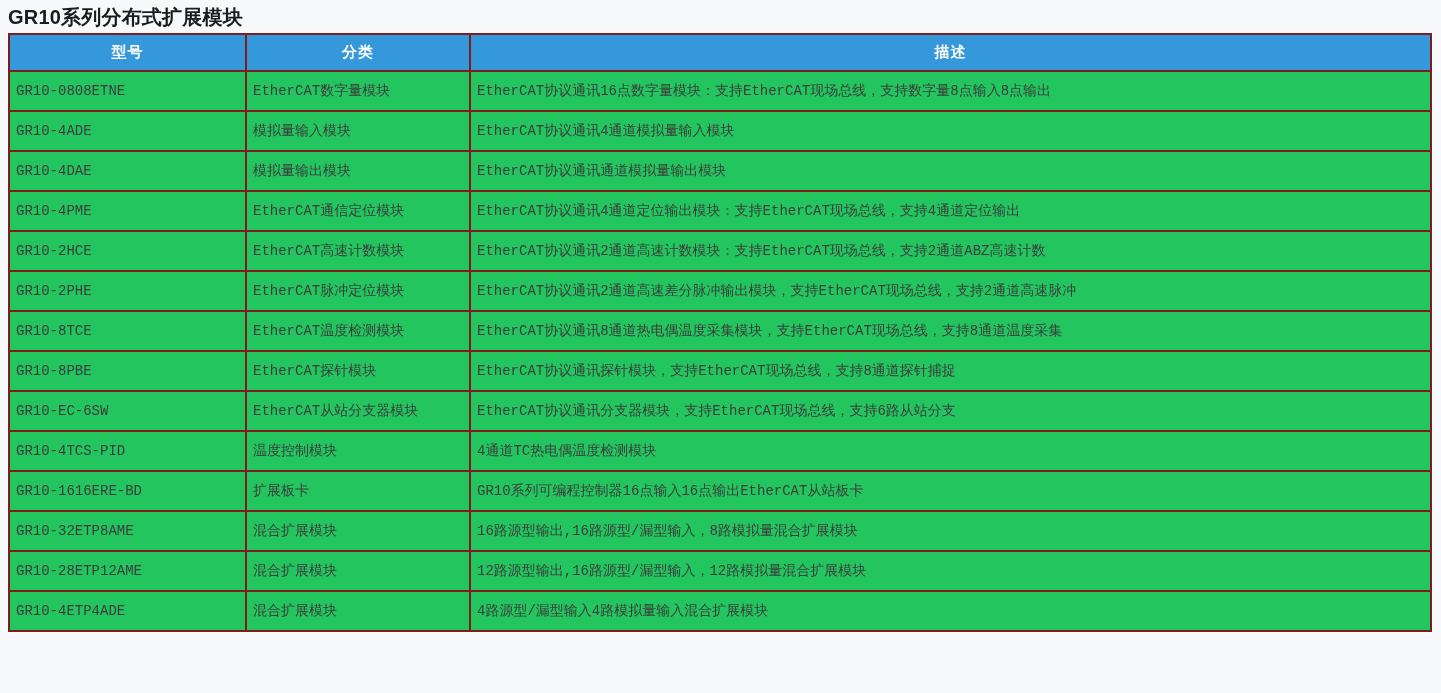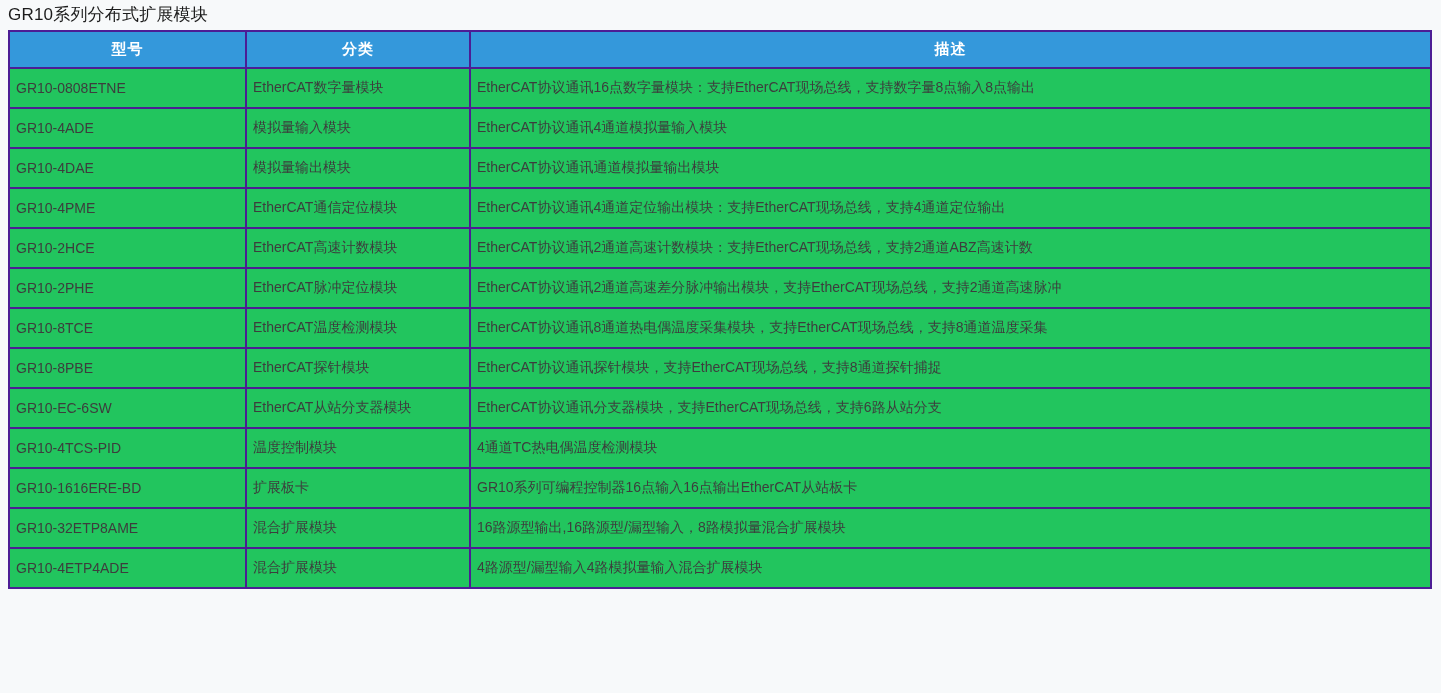--- a/index.html
+++ b/index.html
@@ -9,36 +9,37 @@
     background: #f7f9fa;
     font-family: "Liberation Sans", "DejaVu Sans", sans-serif;
     overflow: hidden;
   }
   .page {
     width: 1441px;
     height: 693px;
     padding: 6px 9px 0 8px;
   }
   .title {
-    font-size: 17px;
-    font-weight: normal;
+    font-size: 20px;
+    font-weight: bold;
     color: #1b1b1b;
     letter-spacing: 0.2px;
     margin-bottom: 5px;
     line-height: 1.1;
   }
   table.modules-table {
     width: 1424px;
     border-collapse: collapse;
     table-layout: fixed;
   }
   .modules-table th,
   .modules-table td {
-    border: 2px solid #4c1d95;
+    border: 2px solid #7f1d1d;
     vertical-align: middle;
+    font-family: Liberation Mono, monospace;
   }
   .modules-table th {
     background: #3498db;
     color: #ffffff;
     font-size: 15px;
     font-weight: bold;
     height: 37px;
     letter-spacing: 1px;
   }
   .modules-table td {
@@ -125,19 +126,24 @@
           <td>GR10-1616ERE-BD</td>
           <td>扩展板卡</td>
           <td>GR10系列可编程控制器16点输入16点输出EtherCAT从站板卡</td>
         </tr>
         <tr>
           <td>GR10-32ETP8AME</td>
           <td>混合扩展模块</td>
           <td>16路源型输出,16路源型/漏型输入，8路模拟量混合扩展模块</td>
         </tr>
         <tr>
+          <td>GR10-28ETP12AME</td>
+          <td>混合扩展模块</td>
+          <td>12路源型输出,16路源型/漏型输入，12路模拟量混合扩展模块</td>
+        </tr>
+        <tr>
           <td>GR10-4ETP4ADE</td>
           <td>混合扩展模块</td>
           <td>4路源型/漏型输入4路模拟量输入混合扩展模块</td>
         </tr>
       </tbody>
   </table>
 </div>
 
 </body></html>

